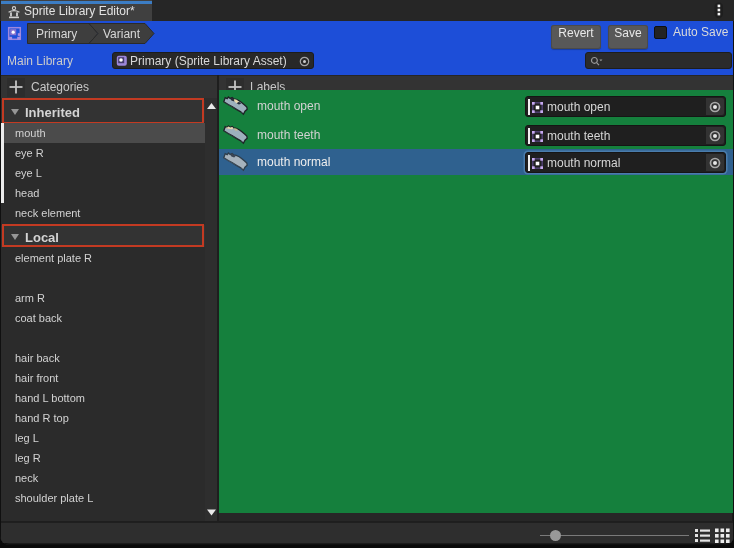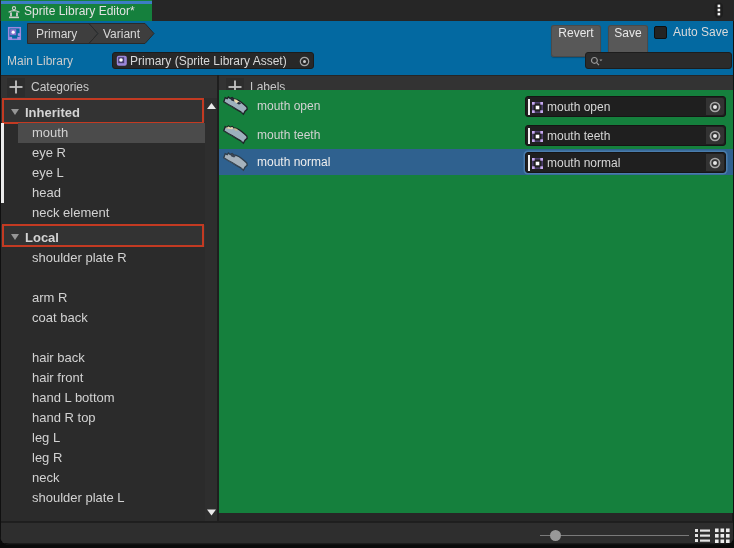--- a/index.html
+++ b/index.html
@@ -2,41 +2,41 @@
 <html><head>
 <meta charset="utf-8">
 <style>
   html,body{margin:0;padding:0;}
   body{width:734px;height:548px;background:#0a0a0a;font-family:"Liberation Sans",sans-serif;overflow:hidden;position:relative;}
   .win{position:absolute;left:0;top:0;width:734px;height:545px;background:#272727;border-radius:0 0 9px 9px;overflow:hidden;box-shadow:inset 0 0 0 1.5px #101010;}
   .abs{position:absolute;}
   .txt{color:#cfcfcf;font-size:12px;white-space:nowrap;}
   
   .tabbar{position:absolute;left:0;top:0;width:734px;height:21px;background:#262626;}
-  .tab{position:absolute;left:1px;top:0;width:151px;height:21px;background:#15803d;}
+  .tab{position:absolute;left:1px;top:0;width:151px;height:21px;background:#404040;}
   .tabblue{position:absolute;left:0;top:1px;width:151px;height:2.5px;background:#3c7dc4;}
   .tabtitle{position:absolute;left:23px;top:4px;font-size:12px;color:#e2e2e2;}
   
-  .toolbar{position:absolute;left:1px;top:21px;width:732px;height:54px;background:#0369a1;}
-  .btn{position:absolute;top:4px;height:32px;background:#585858;border-radius:3px;color:#e8e8e8;font-size:12px;text-align:center;line-height:16px;box-shadow:inset 0 0 0 1px #4a4a4a, 0 1px 1px rgba(0,0,0,.25);}
+  .toolbar{position:absolute;left:1px;top:21px;width:732px;height:54px;background:#1d4ed8;}
+  .btn{position:absolute;top:4px;height:24px;background:#585858;border-radius:3px;color:#e8e8e8;font-size:12px;text-align:center;line-height:16px;box-shadow:inset 0 0 0 1px #4a4a4a, 0 1px 1px rgba(0,0,0,.25);}
   .chk{position:absolute;left:653px;top:5px;width:13px;height:13px;background:#232323;border:1px solid #0f0f0f;border-radius:2px;box-sizing:border-box;}
   .objfield{position:absolute;background:#282828;border:1px solid #1c1c1c;border-radius:3px;box-sizing:border-box;}
   .search{position:absolute;left:584px;top:31px;width:147px;height:17px;background:#2b2b2b;border:1px solid #1d1d1d;border-radius:3px;box-sizing:border-box;}
   
   .heads{position:absolute;left:1px;top:75px;width:732px;height:23px;background:#333333;border-top:1px solid #262626;box-sizing:border-box;}
   
   .panelL{position:absolute;left:1px;top:98px;width:216px;height:423px;background:#2b2b2b;}
   .panelR{position:absolute;left:219px;top:90px;width:514px;height:423px;background:#15803d;}
   .vdiv{position:absolute;left:217px;top:75px;width:2px;height:446px;background:#1e1e1e;}
   .hdiv{position:absolute;left:1px;top:521px;width:732px;height:1px;background:#1e1e1e;}
   .grouphead{position:absolute;left:0;width:204px;height:22px;background:#333333;}
   .redbox{position:absolute;left:1px;width:202px;height:23px;border:2.5px solid #c33a22;box-sizing:border-box;}
   .gtri{position:absolute;left:10px;top:9px;width:0;height:0;border-left:4.5px solid transparent;border-right:4.5px solid transparent;border-top:6px solid #969696;}
   .grouplbl{position:absolute;left:24px;top:4.5px;font-size:13px;font-weight:bold;color:#d4d4d4;}
-  .citem{position:absolute;left:0;width:204px;height:20px;color:#d2d2d2;font-size:13px;line-height:20px;margin-left:17px;}
+  .citem{position:absolute;left:0;width:204px;height:20px;color:#d2d2d2;font-size:11px;line-height:20px;}
   .citem span{margin-left:14px;}
   
   .sbtrack{position:absolute;left:204px;top:0;width:12px;height:423px;background:#2e2e2e;}
   .sbthumb{position:absolute;left:206.5px;top:16px;width:8px;height:380px;background:#747474;border-radius:4px;}
   
   .lrow{position:absolute;left:0;width:514px;height:26px;}
   .lrow .name{position:absolute;left:38px;top:6px;font-size:12px;color:#d2d2d2;}
   .lfield{position:absolute;left:306px;top:3.5px;width:201px;height:21px;background:#1f1f1f;border:1px solid #151515;border-radius:3px;box-sizing:border-box;}
   .lfield .wbar{position:absolute;left:1.5px;top:1.5px;width:2.5px;height:16px;background:#f0f0f0;}
   .lfield .ftext{position:absolute;left:21px;top:2.5px;font-size:12px;color:#d6d6d6;}
@@ -137,21 +137,21 @@
     <div class="citem" style="top:25px;background:#4b4b4b;"><span>mouth</span></div>
     <div class="citem" style="top:45px;"><span>eye R</span></div>
     <div class="citem" style="top:85px;"><span>head</span></div>
     <div class="citem" style="top:65px;"><span>eye L</span></div>
     <div class="citem" style="top:105px;"><span>neck element</span></div>
     <div class="grouphead" style="top:127px;">
       <div class="gtri"></div>
         <div class="grouplbl">Local</div>
     </div>
     <div class="redbox" style="top:125.5px;height:23.5px;"></div>
-    <div class="citem" style="top:150px;"><span>shoulder plate R</span></div>
+    <div class="citem" style="top:150px;"><span>element plate R</span></div>
     <div class="citem" style="top:190px;"><span>arm R</span></div>
     <div class="citem" style="top:210px;"><span>coat back</span></div>
     <div class="citem" style="top:250px;"><span>hair back</span></div>
     <div class="citem" style="top:270px;"><span>hair front</span></div>
     <div class="citem" style="top:290px;"><span>hand L bottom</span></div>
     <div class="citem" style="top:310px;"><span>hand R top</span></div>
     <div class="citem" style="top:330px;"><span>leg L</span></div>
     <div class="citem" style="top:350px;"><span>leg R</span></div>
     <div class="citem" style="top:370px;"><span>neck</span></div>
     <div class="citem" style="top:390px;"><span>shoulder plate L</span></div>

